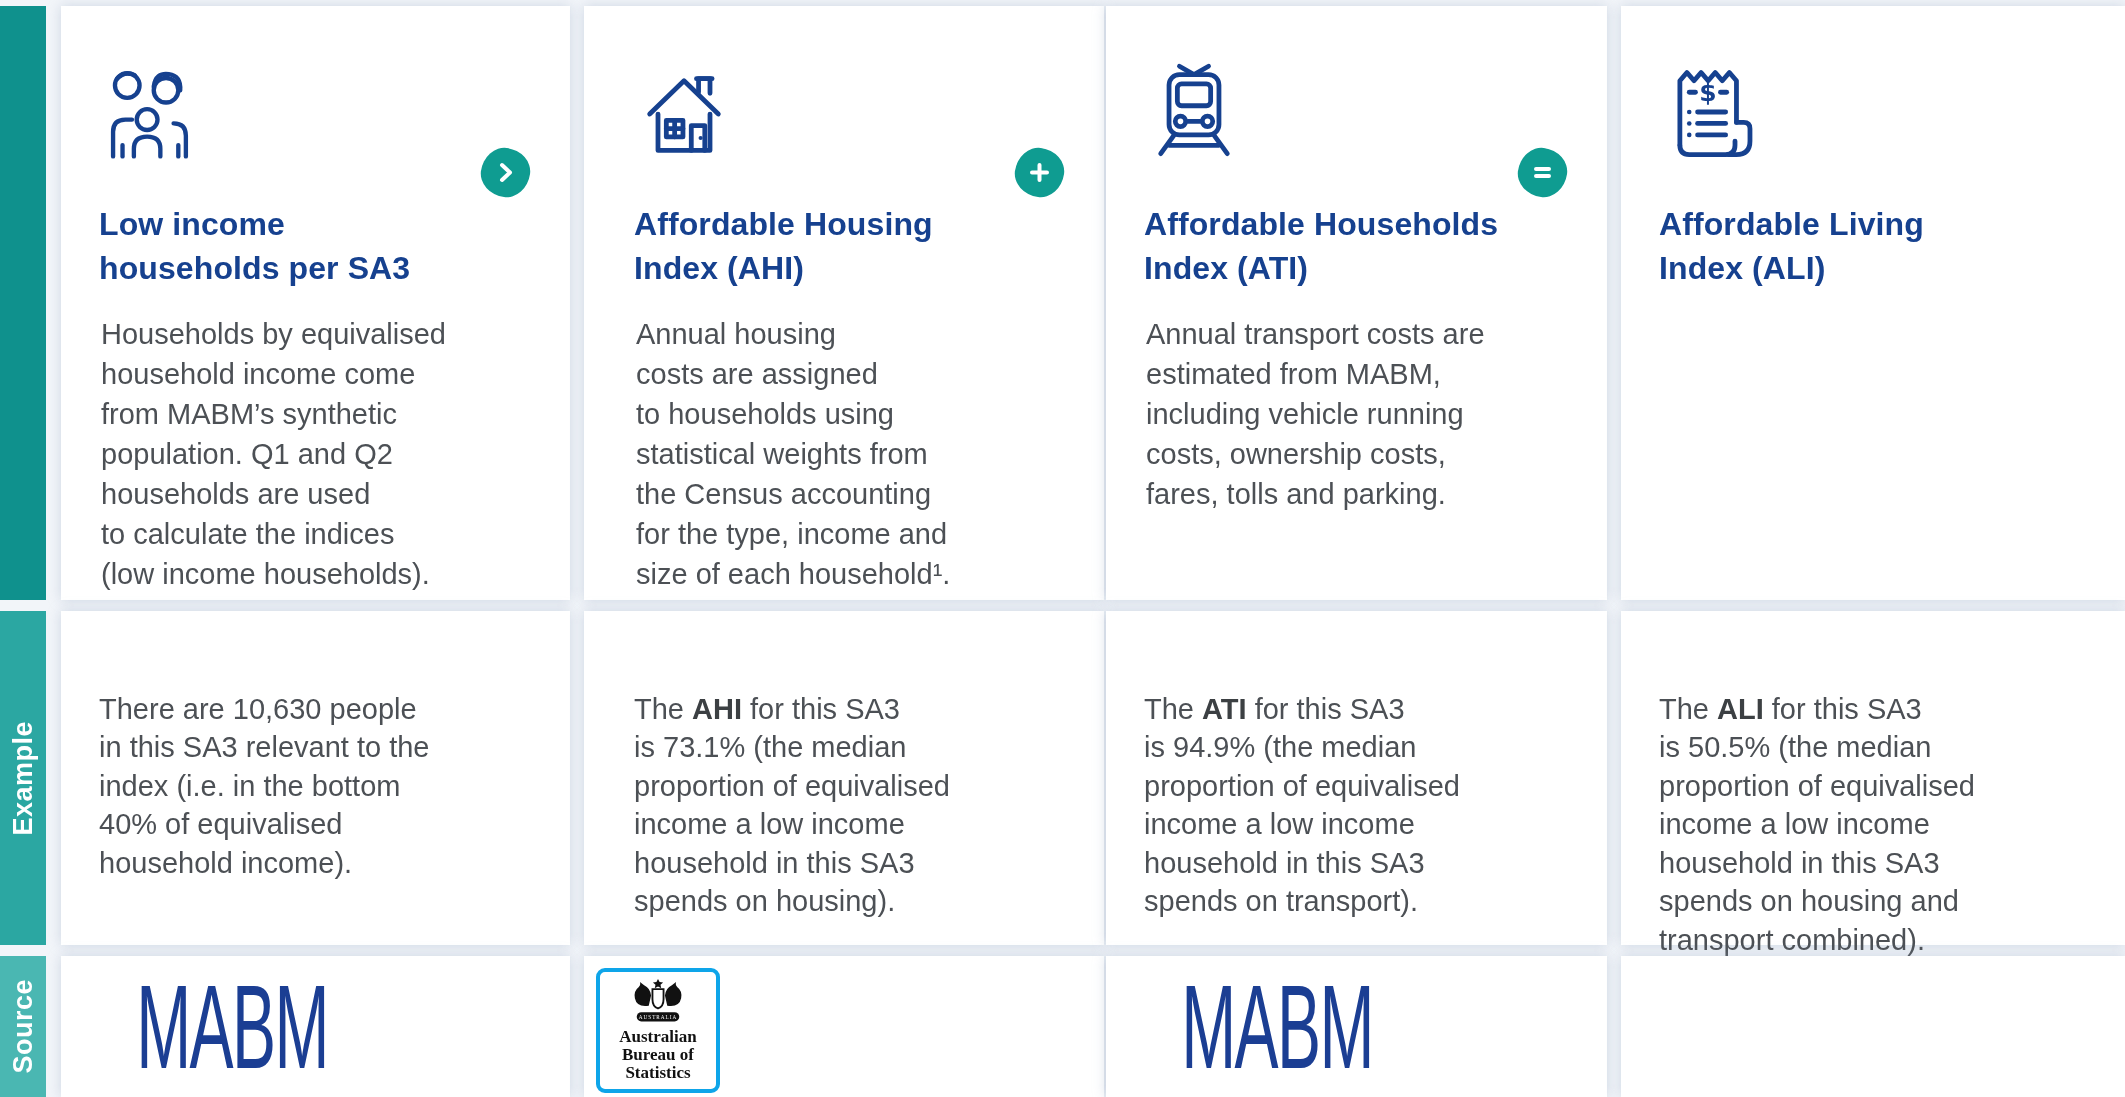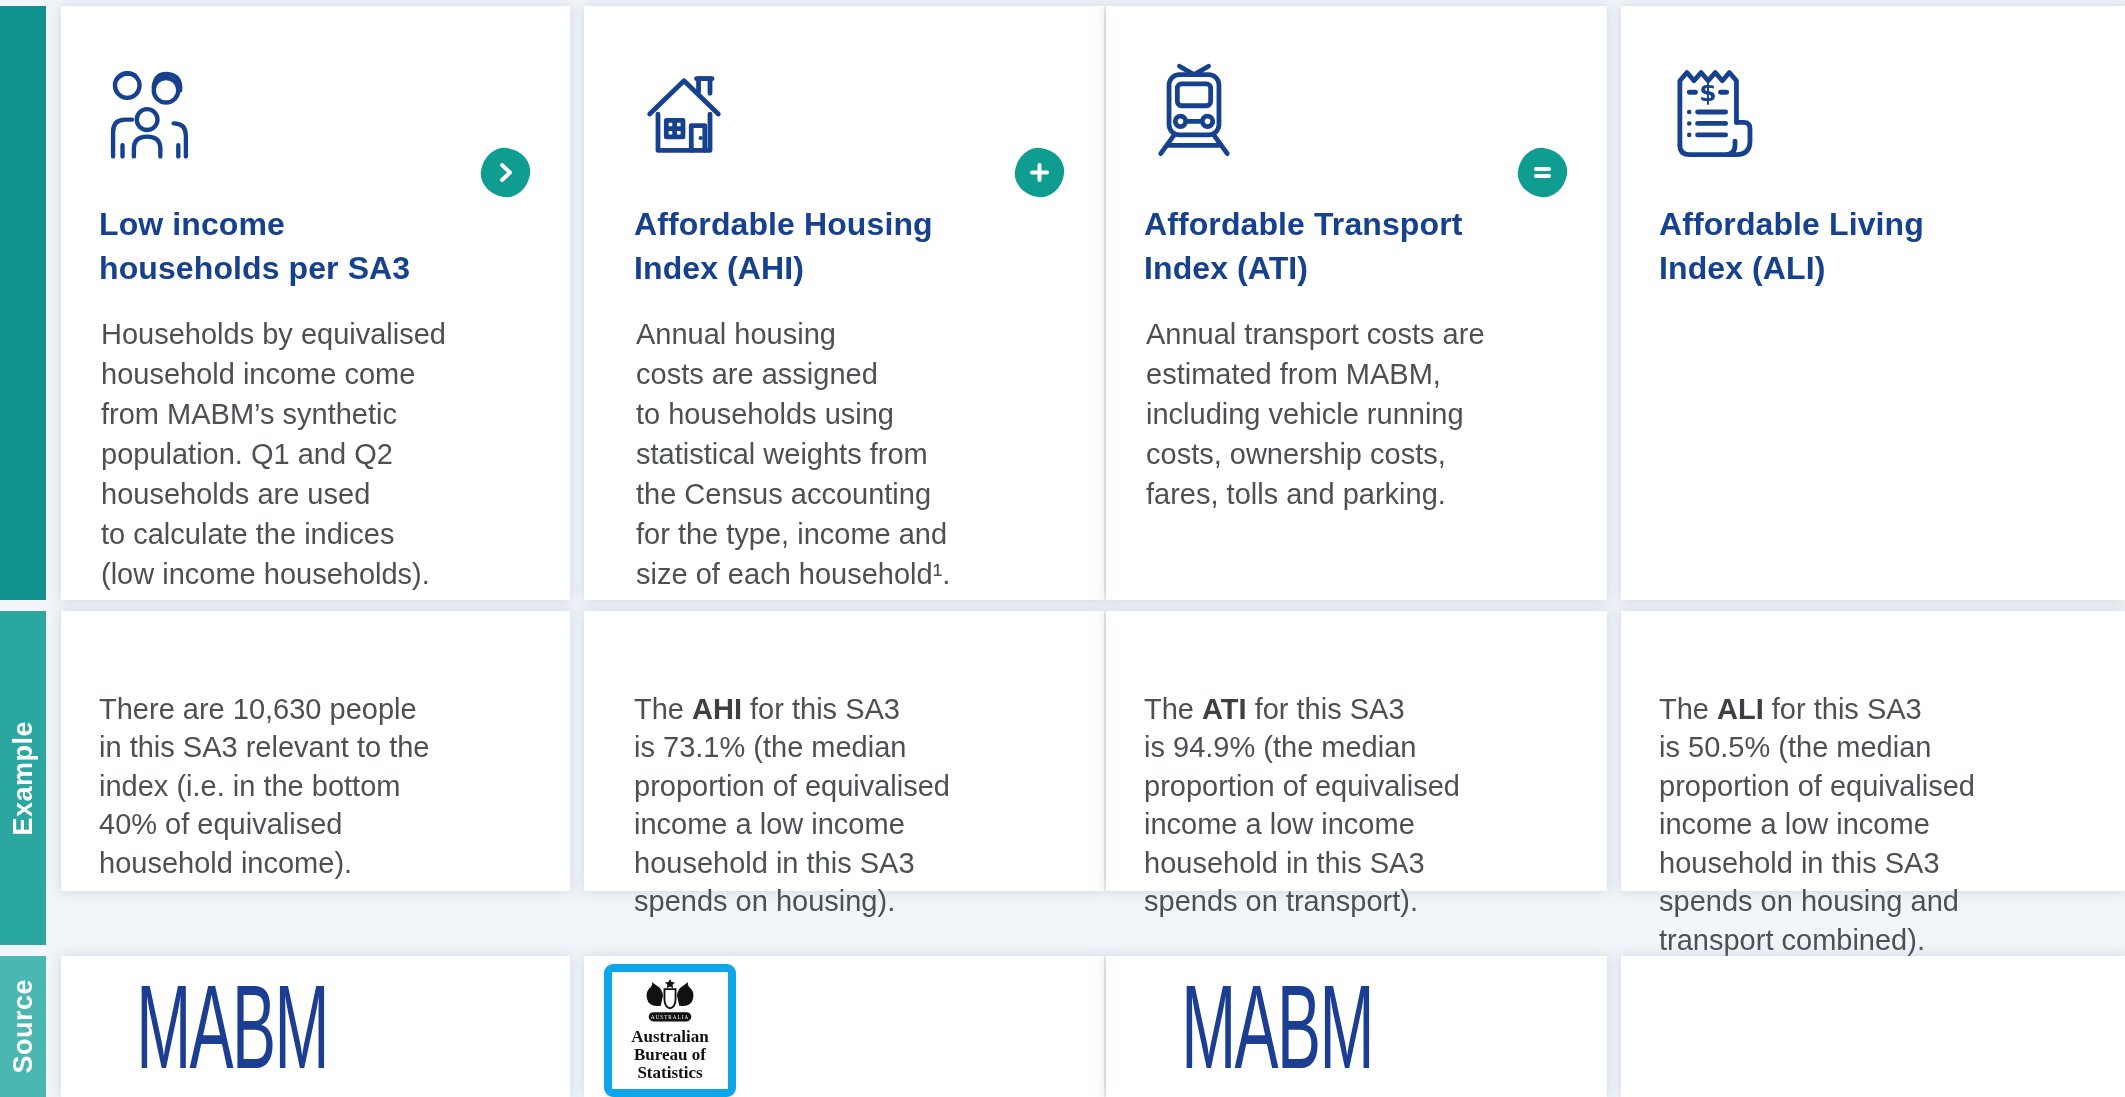--- a/index.html
+++ b/index.html
@@ -27,21 +27,21 @@
     position:absolute;background:#ffffff;
     box-shadow:0 0 12px rgba(150,168,195,.40);
   }
   
   .c1{left:61px;width:509px;}
   .c2{left:584px;width:508px;padding-left:12px;}
   .c3{left:1106px;width:501px;}
   .c4{left:1621px;width:504px;}
   
   .r1{top:6px;height:594px;}
-  .r2{top:611px;height:280px;}
+  .r2{top:611px;height:334px;}
   .r3{top:956px;height:141px;}
 
   .card-inner{padding:0 30px 0 38px;position:relative;height:100%;box-sizing:border-box;}
 
   .big-icon{display:block;margin:54px 0 0 -2px;width:104px;height:104px;}
   .big-icon svg{width:100%;height:100%;}
   .ink{stroke:#16418f;stroke-width:4.6;fill:none;stroke-linecap:round;stroke-linejoin:round;}
 
   .col-title{
     margin:38px 0 0 0;
@@ -75,23 +75,23 @@
 
   
   .source-cell{display:flex;align-items:center;height:100%;}
   .mabm-logo{
     color:#1b3e93;font-size:118px;font-weight:400;line-height:118px;
     letter-spacing:-3px;transform:scaleX(.56);transform-origin:center;
     white-space:nowrap;
   }
   .abs-logo{
     margin-top:8px;
-    width:108px;border:8px solid #0ea5e9;border-radius:9px;
+    width:108px;border:4px solid #0ea5e9;border-radius:9px;
     padding:5px 4px 7px 4px;background:#ffffff;
-    display:flex;flex-direction:column;align-items:center;margin-left:8px;
+    display:flex;flex-direction:column;align-items:center;
   }
   .abs-crest{width:74px;height:50px;display:block;}
   .abs-text{
     font-family:"Liberation Serif", serif;font-weight:700;
     color:#111111;font-size:17px;line-height:18px;text-align:center;
     margin-top:1px;white-space:pre-line;
   }
 </style>
 </head>
 <body>
@@ -184,21 +184,21 @@
           <path class="ink" d="M31 72 L18 90"></path>
           <path class="ink" d="M69 72 L82 90"></path>
           <path class="ink" d="M26 82 h48"></path>
         </svg>
       </span>
       <div class="badge">
         <svg viewBox="0 0 27 27">
           <path class="wk" d="M7 10 h13 M7 17 h13"></path>
         </svg>
       </div>
-      <h2 class="col-title">Affordable Transport
+      <h2 class="col-title">Affordable Households
 Index (ATI)</h2>
       <p class="col-desc">Annual transport costs are
 estimated from MABM,
 including vehicle running
 costs, ownership costs,
 fares, tolls and parking.</p>
     </div>
   </div>
 
   <div class="card c4 r1">

